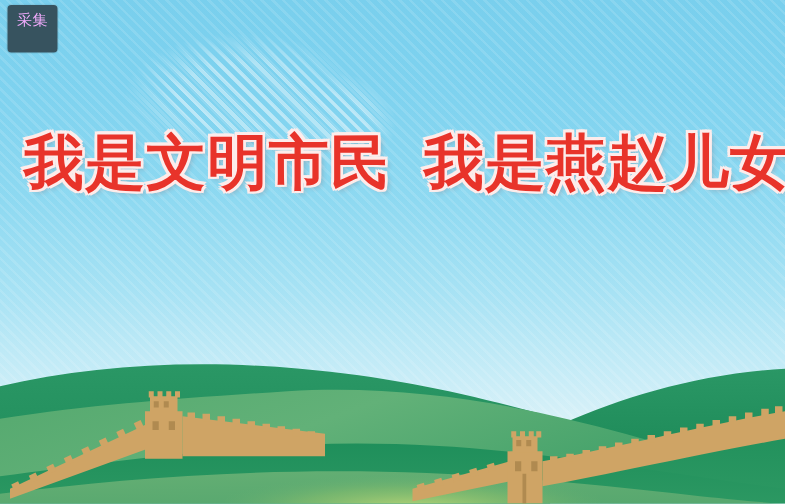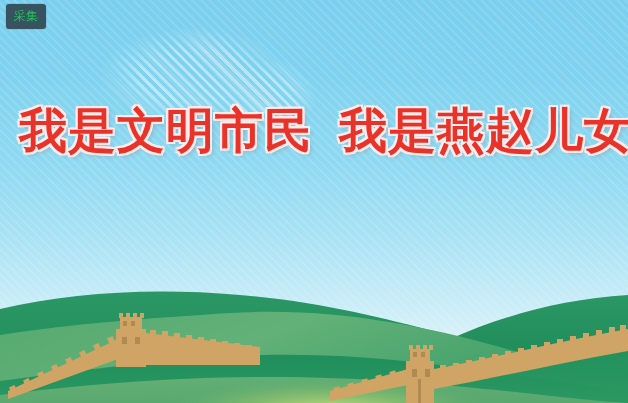--- a/index.html
+++ b/index.html
@@ -81,24 +81,24 @@
     height: 130px;
   }
   .landscape svg { display: block; }
 
   
   #capture-button {
     position: absolute;
     left: 6px;
     top: 4px;
     width: 40px;
-    height: 25px;
+    height: 38px;
     border-radius: 3px;
     background: #37535f;
-    color: #22c55e;
+    color: #f0abfc;
     font-size: 12px;
     line-height: 25px;
     text-align: center;
     letter-spacing: 0.5px;
     cursor: pointer;
     user-select: none;
     box-shadow: 0 0 0 1px rgba(0,0,0,0.06);
   }
 
   

